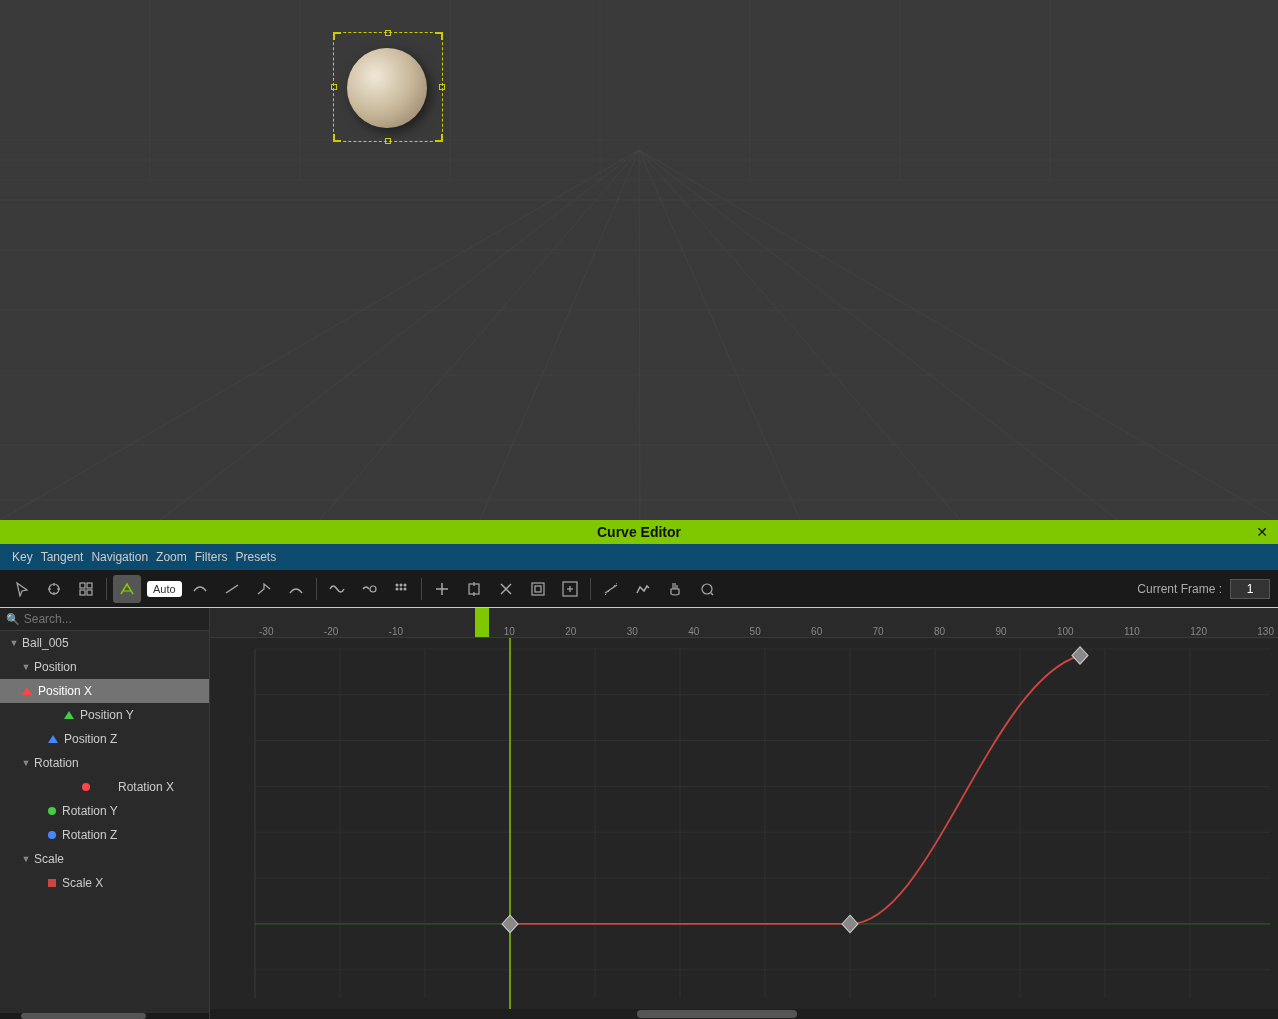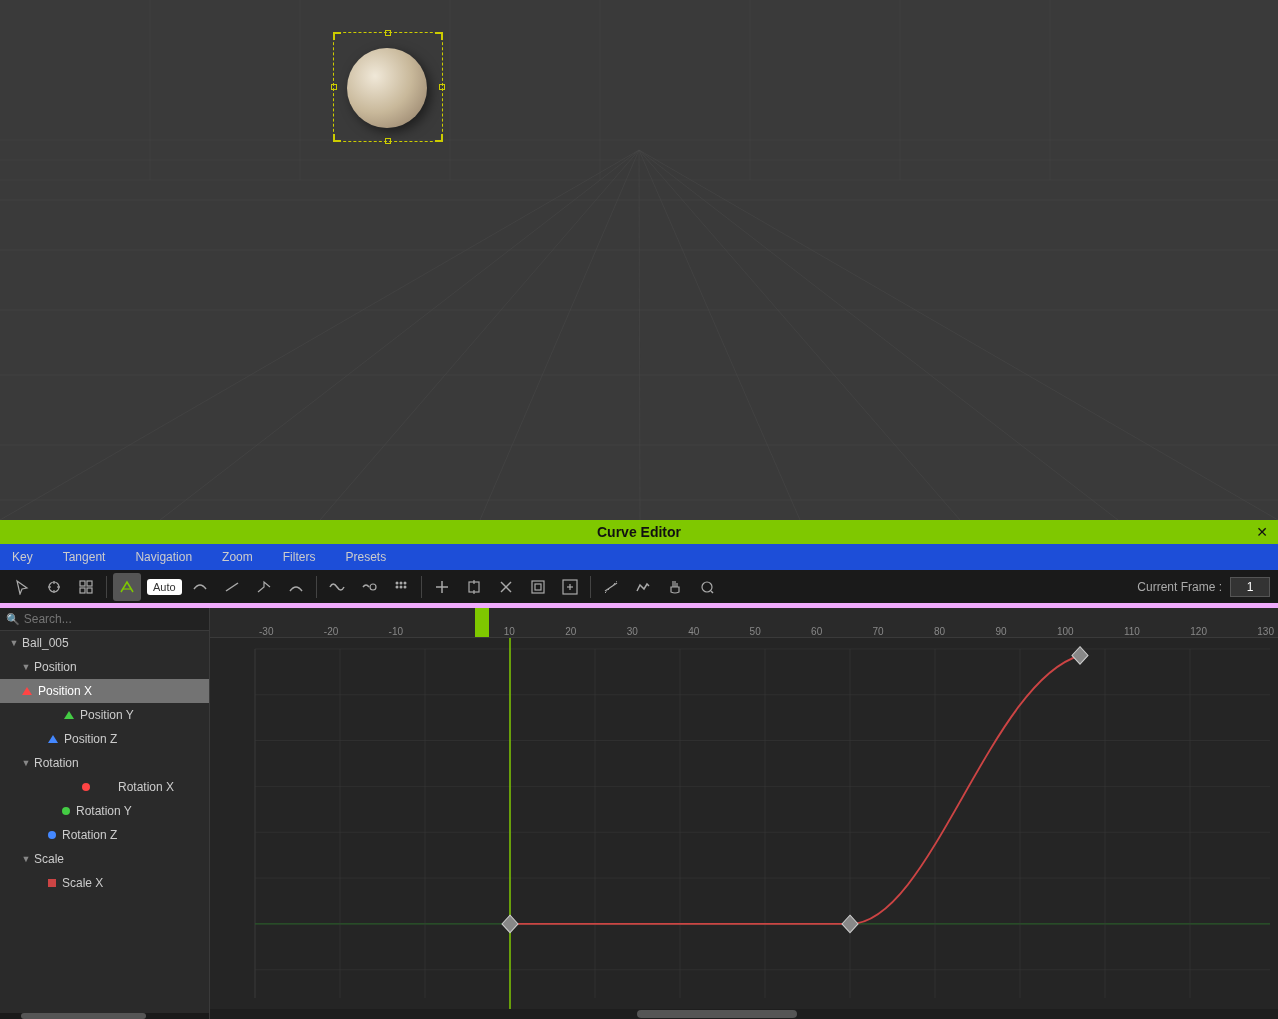--- a/index.html
+++ b/index.html
@@ -78,43 +78,43 @@
       color: #111;
       font-size: 14px;
       cursor: pointer;
       display: flex; align-items: center; justify-content: center;
     }
 
     
     #menu-bar {
       width: 1278px;
       height: 26px;
-      background: #1d4ed8;
+      background: #0c4a6e;
       display: flex;
       align-items: center;
       padding: 0 8px;
-      gap: 22px;
+      gap: 0;
     }
     .menu-item {
       color: #ccc;
       font-size: 12px;
       cursor: pointer;
       padding: 2px 4px;
     }
 
     
     #toolbar {
       width: 1278px;
       height: 38px;
       background: #1a1a1a;
       display: flex;
       align-items: center;
       padding: 0 8px;
       gap: 4px;
-      border-bottom: 5px solid #f0abfc;
+      border-bottom: 1px solid #f0abfc;
     }
     .tool-btn {
       width: 28px; height: 28px;
       background: transparent;
       border: none;
       color: #aaa;
       cursor: pointer;
       display: flex; align-items: center; justify-content: center;
       font-size: 14px;
       border-radius: 3px;
@@ -531,21 +531,21 @@
         <span class="tree-arrow">▼</span>
         <span class="tree-label">Rotation</span>
       </div>
 
       <div class="tree-item" style="padding-left:48px;gap:22px;">
         <span style="width:12px;"></span>
         <span style="display:inline-block;width:8px;height:8px;border-radius:50%;background:#ff4444;margin-right:6px;flex-shrink:0;"></span>
         <span class="tree-label">Rotation X</span>
       </div>
 
-      <div class="tree-item" style="padding-left:36px;margin-left:14px;">
+      <div class="tree-item" style="padding-left:36px;">
         <span style="width:12px;"></span>
         <span style="display:inline-block;width:8px;height:8px;border-radius:50%;background:#44cc44;margin-right:6px;flex-shrink:0;"></span>
         <span class="tree-label">Rotation Y</span>
       </div>
 
       <div class="tree-item" style="padding-left:36px;">
         <span style="width:12px;"></span>
         <span style="display:inline-block;width:8px;height:8px;border-radius:50%;background:#4488ff;margin-right:6px;flex-shrink:0;"></span>
         <span class="tree-label">Rotation Z</span>
       </div>

